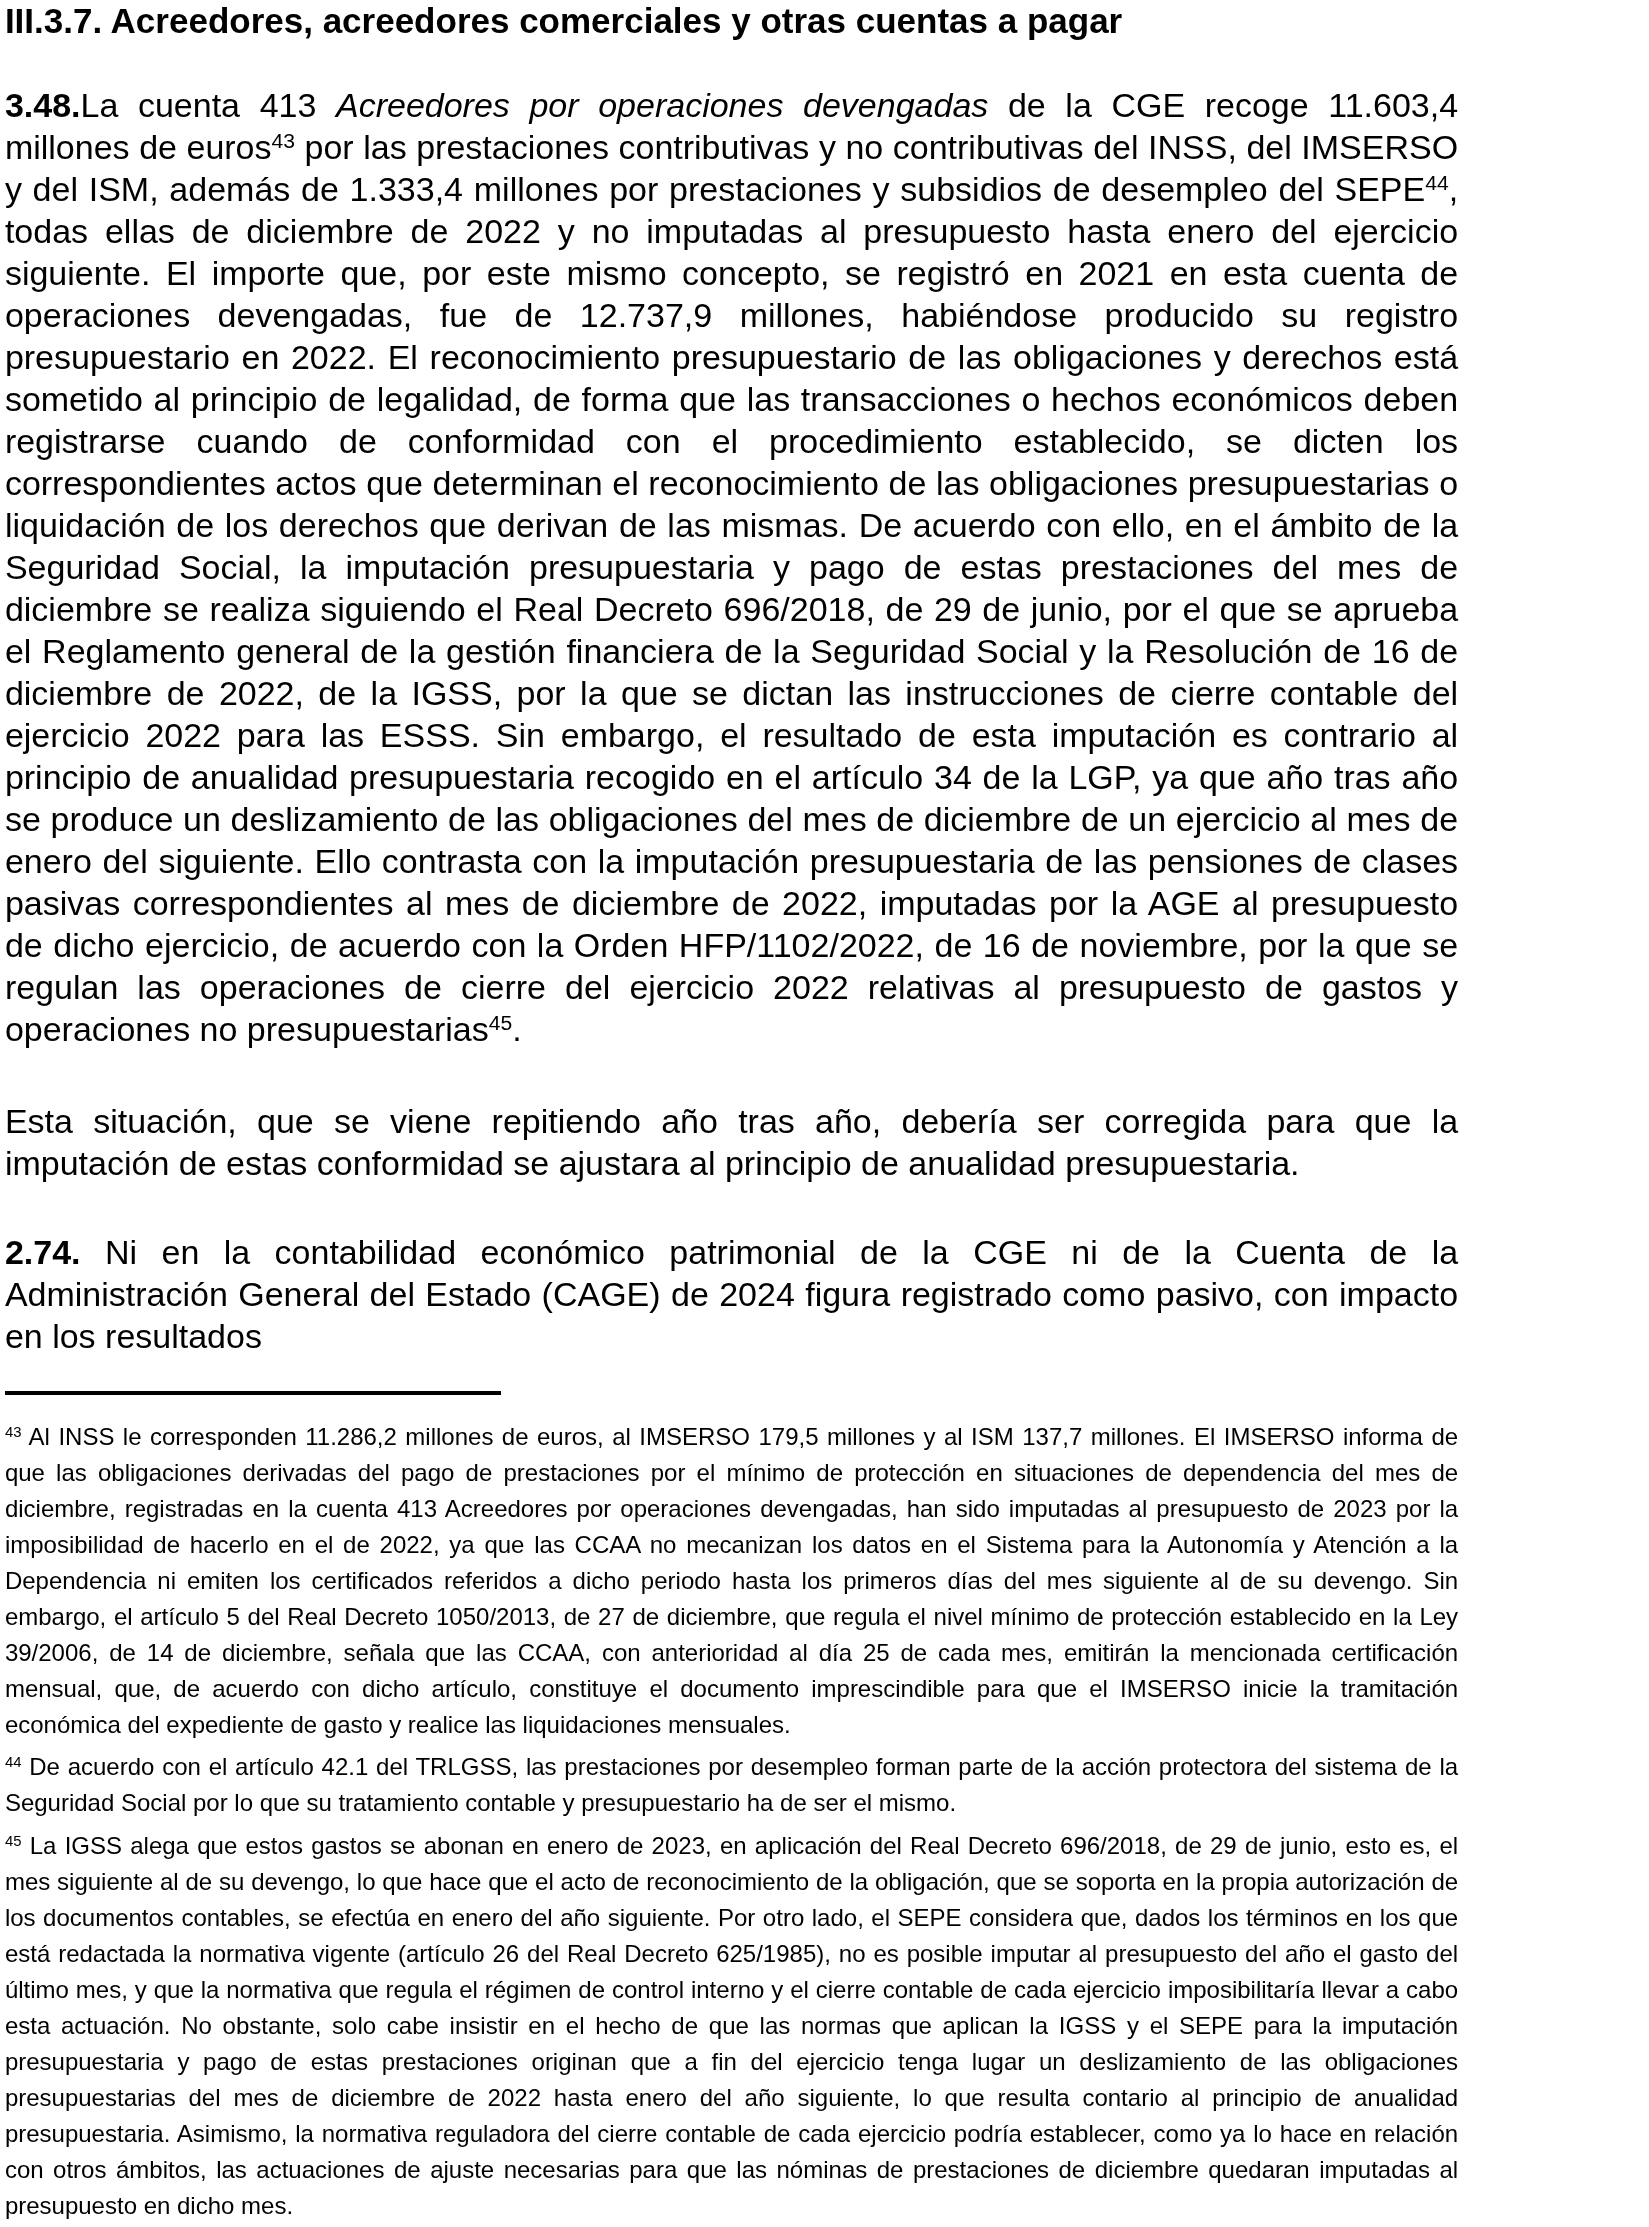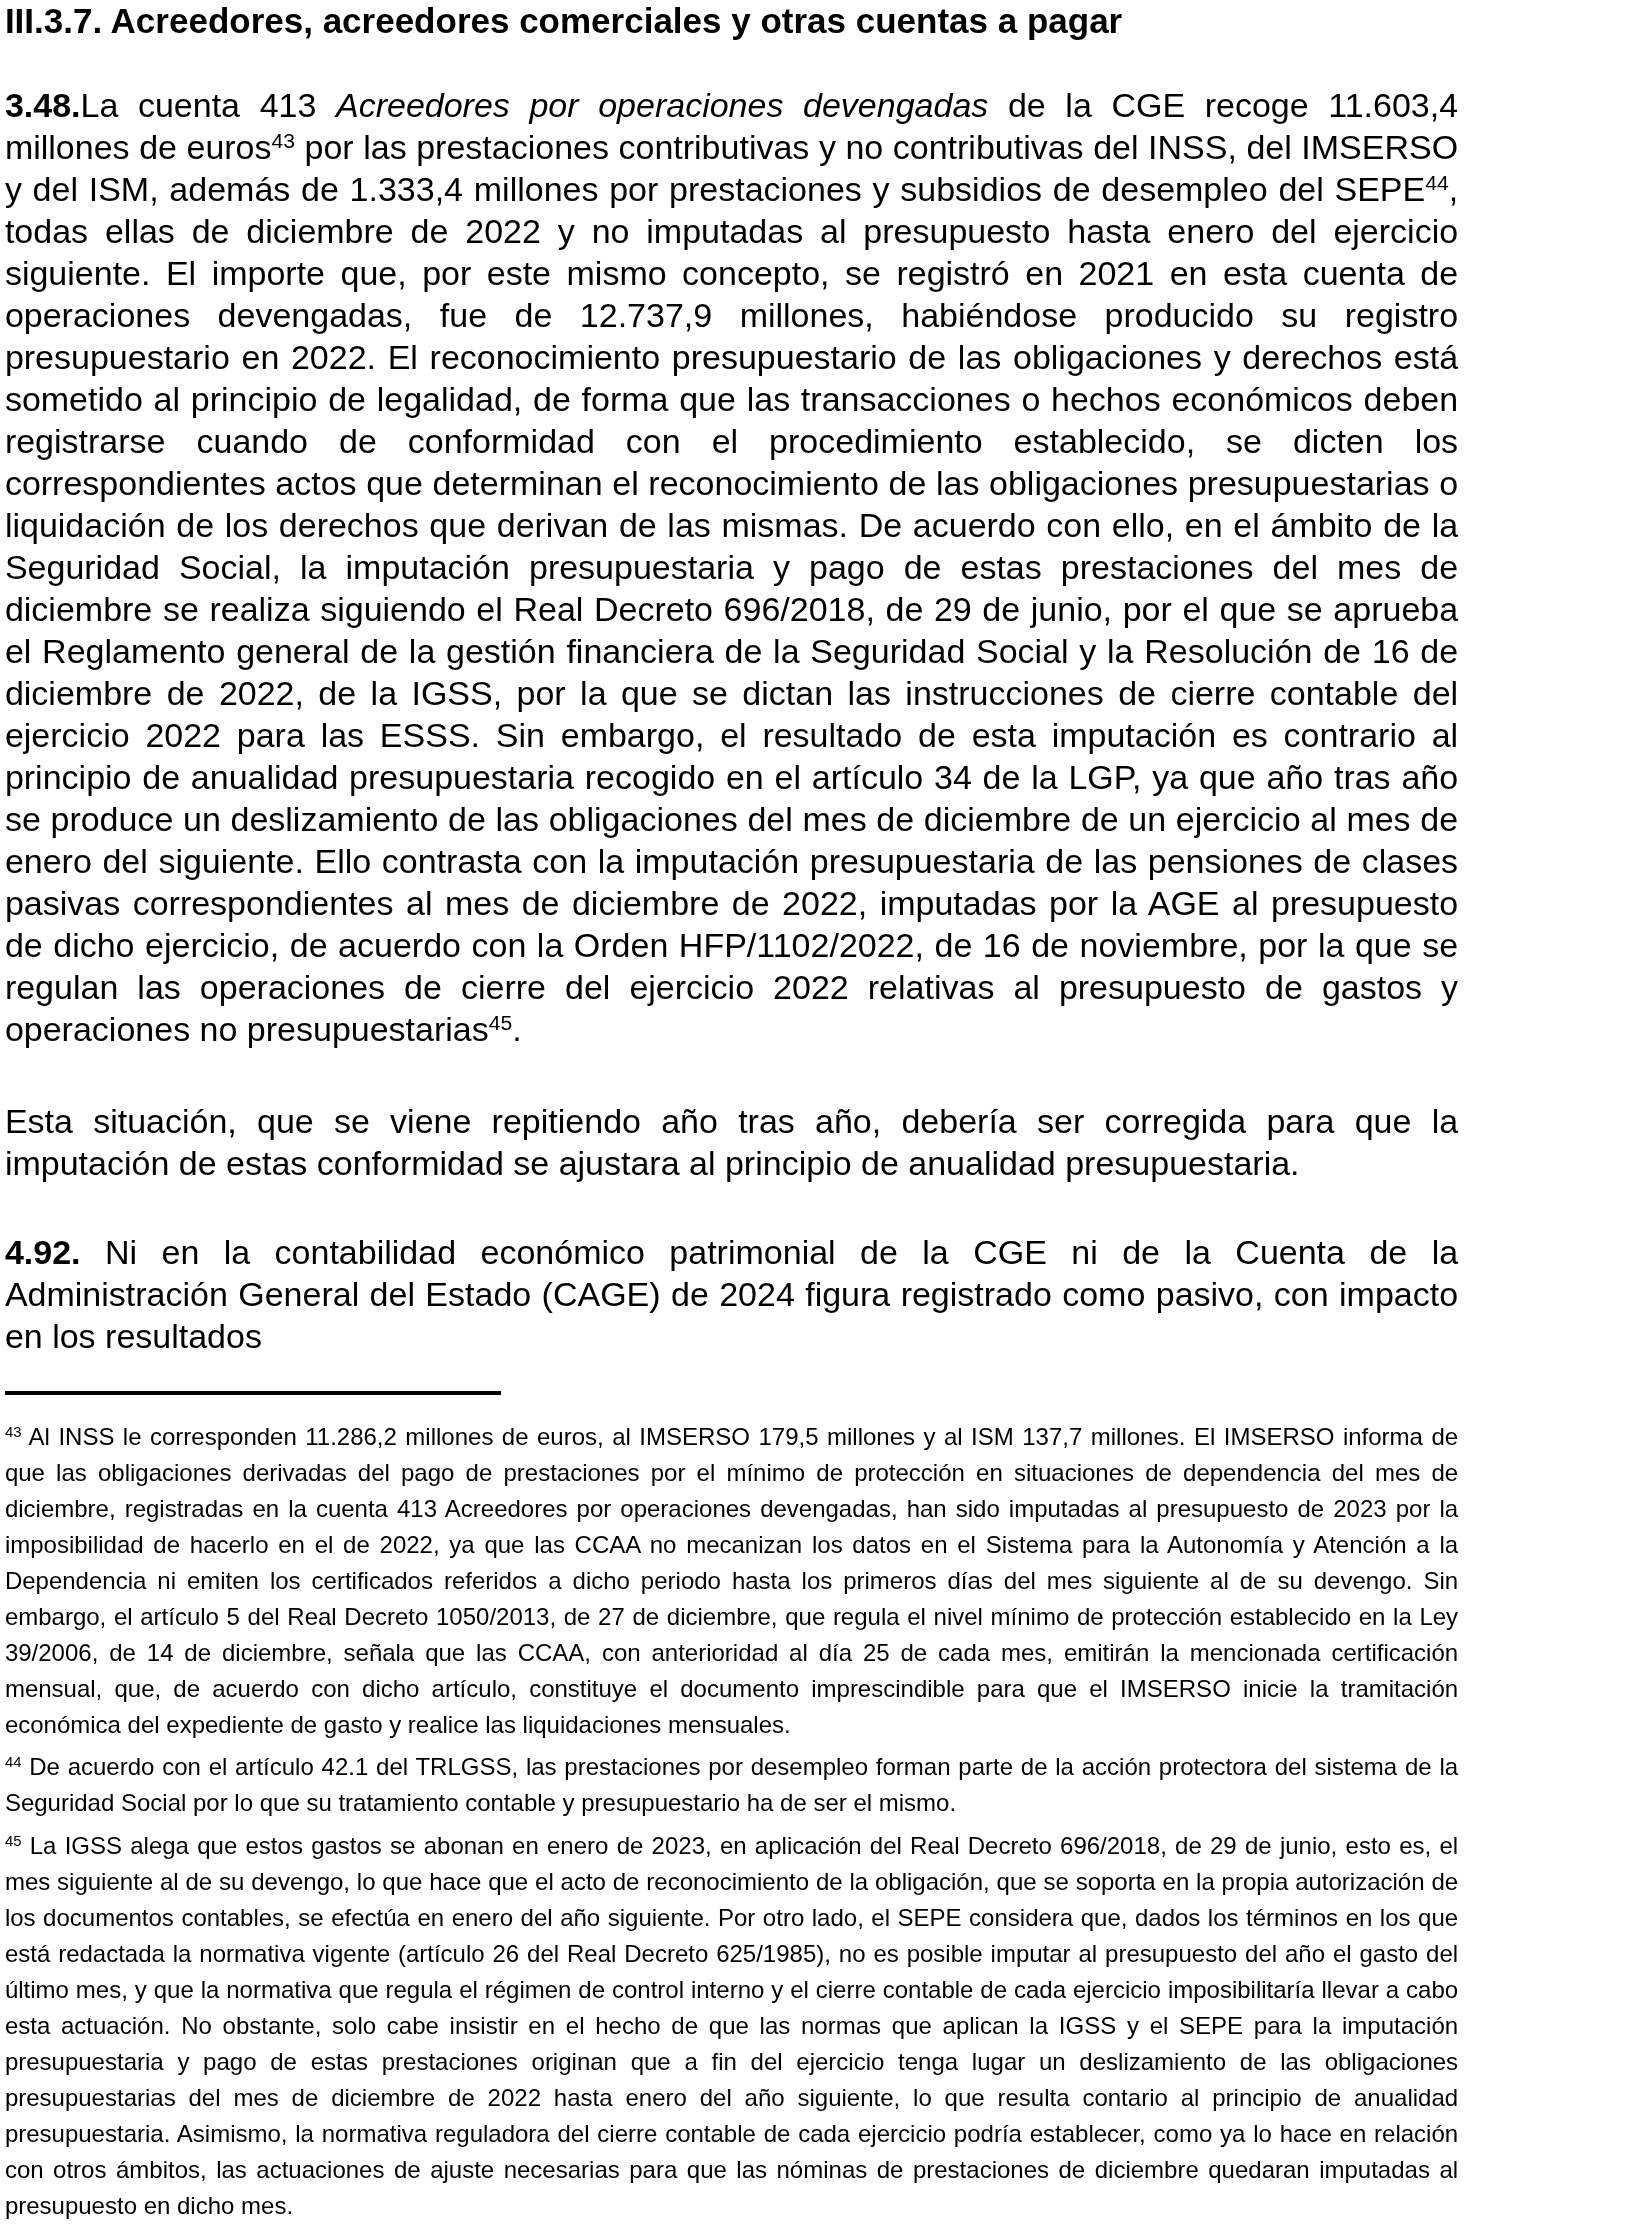--- a/index.html
+++ b/index.html
@@ -76,21 +76,21 @@
 <body>
 
 <div class="page">
 
   <h1 class="heading">III.3.7. Acreedores, acreedores comerciales y otras cuentas a pagar</h1>
 
   <p class="body-par par-348"><span class="par-number gap-after">3.48.</span><span>La cuenta 413 </span><span class="italic-seg">Acreedores por operaciones devengadas</span><span> de la CGE recoge 11.603,4 millones de euros</span><span class="sup">43</span><span> por las prestaciones contributivas y no contributivas del INSS, del IMSERSO y del ISM, además de 1.333,4 millones por prestaciones y subsidios de desempleo del SEPE</span><span class="sup">44</span><span>, todas ellas de diciembre de 2022 y no imputadas al presupuesto hasta enero del ejercicio siguiente. El importe que, por este mismo concepto, se registró en 2021 en esta cuenta de operaciones devengadas, fue de 12.737,9 millones, habiéndose producido su registro presupuestario en 2022. El reconocimiento presupuestario de las obligaciones y derechos está sometido al principio de legalidad, de forma que las transacciones o hechos económicos deben registrarse cuando de conformidad con el procedimiento establecido, se dicten los correspondientes actos que determinan el reconocimiento de las obligaciones presupuestarias o liquidación de los derechos que derivan de las mismas. De acuerdo con ello, en el ámbito de la Seguridad Social, la imputación presupuestaria y pago de estas prestaciones del mes de diciembre se realiza siguiendo el Real Decreto 696/2018, de 29 de junio, por el que se aprueba el Reglamento general de la gestión financiera de la Seguridad Social y la Resolución de 16 de diciembre de 2022, de la IGSS, por la que se dictan las instrucciones de cierre contable del ejercicio 2022 para las ESSS. Sin embargo, el resultado de esta imputación es contrario al principio de anualidad presupuestaria recogido en el artículo 34 de la LGP, ya que año tras año se produce un deslizamiento de las obligaciones del mes de diciembre de un ejercicio al mes de enero del siguiente. Ello contrasta con la imputación presupuestaria de las pensiones de clases pasivas correspondientes al mes de diciembre de 2022, imputadas por la AGE al presupuesto de dicho ejercicio, de acuerdo con la Orden HFP/1102/2022, de 16 de noviembre, por la que se regulan las operaciones de cierre del ejercicio 2022 relativas al presupuesto de gastos y operaciones no presupuestarias</span><span class="sup">45</span><span>.</span></p>
 
   <p class="body-par par-remark">Esta situación, que se viene repitiendo año tras año, debería ser corregida para que la imputación de estas conformidad se ajustara al principio de anualidad presupuestaria.</p>
 
-  <p class="body-par par-349"><span class="par-number">4.92.</span><span> Ni en la contabilidad económico patrimonial de la CGE ni de la Cuenta de la Administración General del Estado (CAGE) de 2024 figura registrado como pasivo, con impacto en los resultados</span></p>
+  <p class="body-par par-349"><span class="par-number">2.74.</span><span> Ni en la contabilidad económico patrimonial de la CGE ni de la Cuenta de la Administración General del Estado (CAGE) de 2024 figura registrado como pasivo, con impacto en los resultados</span></p>
 
   <div class="footnote-rule"></div>
 
   <div class="footnotes">
 
     <p class="footnote"><span class="sup">43</span><span> Al INSS le corresponden 11.286,2 millones de euros, al IMSERSO 179,5 millones y al ISM 137,7 millones. El IMSERSO informa de que las obligaciones derivadas del pago de prestaciones por el mínimo de protección en situaciones de dependencia del mes de diciembre, registradas en la cuenta 413 Acreedores por operaciones devengadas, han sido imputadas al presupuesto de 2023 por la imposibilidad de hacerlo en el de 2022, ya que las CCAA no mecanizan los datos en el Sistema para la Autonomía y Atención a la Dependencia ni emiten los certificados referidos a dicho periodo hasta los primeros días del mes siguiente al de su devengo. Sin embargo, el artículo 5 del Real Decreto 1050/2013, de 27 de diciembre, que regula el nivel mínimo de protección establecido en la Ley 39/2006, de 14 de diciembre, señala que las CCAA, con anterioridad al día 25 de cada mes, emitirán la mencionada certificación mensual, que, de acuerdo con dicho artículo, constituye el documento imprescindible para que el IMSERSO inicie la tramitación económica del expediente de gasto y realice las liquidaciones mensuales.</span></p>
 
     <p class="footnote"><span class="sup">44</span><span> De acuerdo con el artículo 42.1 del TRLGSS, las prestaciones por desempleo forman parte de la acción protectora del sistema de la Seguridad Social por lo que su tratamiento contable y presupuestario ha de ser el mismo.</span></p>
 
     <p class="footnote"><span class="sup">45</span><span> La IGSS alega que estos gastos se abonan en enero de 2023, en aplicación del Real Decreto 696/2018, de 29 de junio, esto es, el mes siguiente al de su devengo, lo que hace que el acto de reconocimiento de la obligación, que se soporta en la propia autorización de los documentos contables, se efectúa en enero del año siguiente. Por otro lado, el SEPE considera que, dados los términos en los que está redactada la normativa vigente (artículo 26 del Real Decreto 625/1985), no es posible imputar al presupuesto del año el gasto del último mes, y que la normativa que regula el régimen de control interno y el cierre contable de cada ejercicio imposibilitaría llevar a cabo esta actuación. No obstante, solo cabe insistir en el hecho de que las normas que aplican la IGSS y el SEPE para la imputación presupuestaria y pago de estas prestaciones originan que a fin del ejercicio tenga lugar un deslizamiento de las obligaciones presupuestarias del mes de diciembre de 2022 hasta enero del año siguiente, lo que resulta contario al principio de anualidad presupuestaria. Asimismo, la normativa reguladora del cierre contable de cada ejercicio podría establecer, como ya lo hace en relación con otros ámbitos, las actuaciones de ajuste necesarias para que las nóminas de prestaciones de diciembre quedaran imputadas al presupuesto en dicho mes.</span></p>

